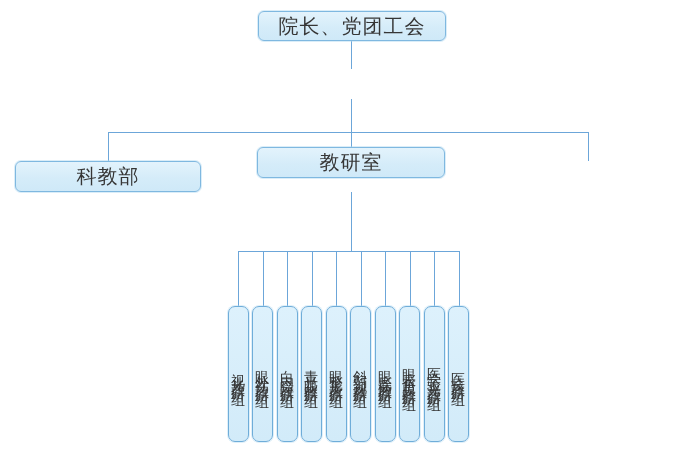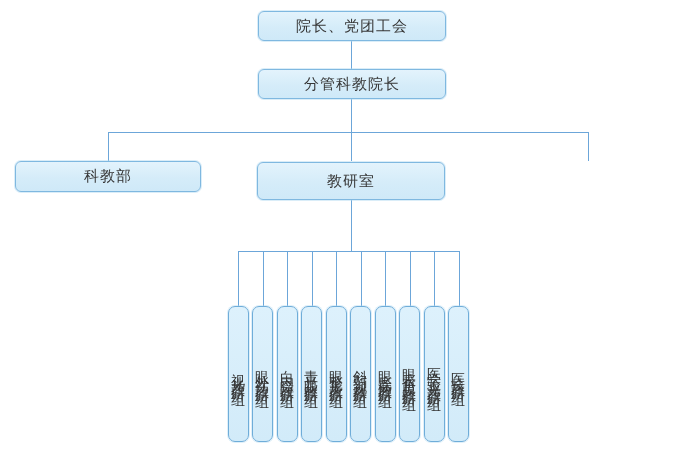--- a/index.html
+++ b/index.html
@@ -15,21 +15,21 @@
   .node {
     position: absolute;
     box-sizing: border-box;
     background: linear-gradient(180deg, #e3f3fc 0%, #d5ecf9 55%, #cfe9f8 100%);
     border: 1px solid #7fb8e0;
     border-radius: 6px;
     color: #363636;
     display: flex;
     align-items: center;
     justify-content: center;
-    font-size: 15px;
+    font-size: 20px;
     letter-spacing: 1px;
     box-shadow: 0 0 0 1px rgba(173,214,240,0.45);
     text-align: right;
   }
   
   .vnode {
     position: absolute;
     box-sizing: border-box;
     background: linear-gradient(180deg, #ddf1fc 0%, #d2ebf9 100%);
     border: 1px solid #6fadd9;
@@ -72,24 +72,23 @@
   <i class="lv" style="left:312px;top:251px;height:55px"></i>
   <i class="lv" style="left:336px;top:251px;height:55px"></i>
   <i class="lv" style="left:361px;top:251px;height:55px"></i>
   <i class="lv" style="left:385px;top:251px;height:55px"></i>
   <i class="lv" style="left:410px;top:251px;height:55px"></i>
   <i class="lv" style="left:434px;top:251px;height:55px"></i>
   <i class="lv" style="left:459px;top:251px;height:55px"></i>
 
   <div class="node" style="left:258px;top:11px;width:188px;height:30px">院长、党团工会</div>
 
-  <div class="node" style="left:258px;top:69px;width:188px;height:30px">分管科教院长</div>
 
   <div class="node" style="left:15px;top:161px;width:186px;height:31px">科教部</div>
-  <div class="node" style="left:257px;top:162px;width:188px;height:38px">教研室</div>
+  <div class="node" style="left:257px;top:147px;width:188px;height:31px">教研室</div>
 
   <div class="vnode" style="left:228px;top:306px;width:21px;height:136px">视光教研组</div>
   <div class="vnode" style="left:252px;top:306px;width:21px;height:136px">眼外伤教研组</div>
   <div class="vnode" style="left:277px;top:306px;width:21px;height:136px">白内障教研组</div>
   <div class="vnode" style="left:301px;top:306px;width:21px;height:136px">青光眼教研组</div>
   <div class="vnode" style="left:326px;top:306px;width:21px;height:136px">眼整形教研组</div>
   <div class="vnode" style="left:350px;top:306px;width:21px;height:136px">斜弱视教研组</div>
   <div class="vnode" style="left:375px;top:306px;width:21px;height:136px">眼底病教研组</div>
   <div class="vnode" style="left:399px;top:306px;width:21px;height:136px">眼表角膜教研组</div>
   <div class="vnode" style="left:424px;top:306px;width:21px;height:136px">医学验光教研组</div>

